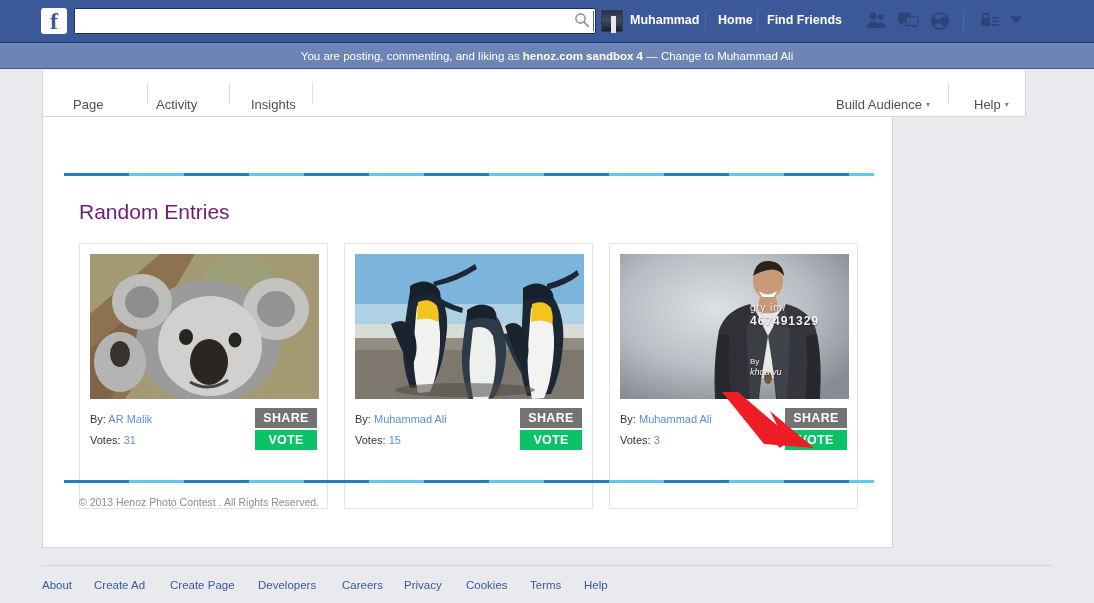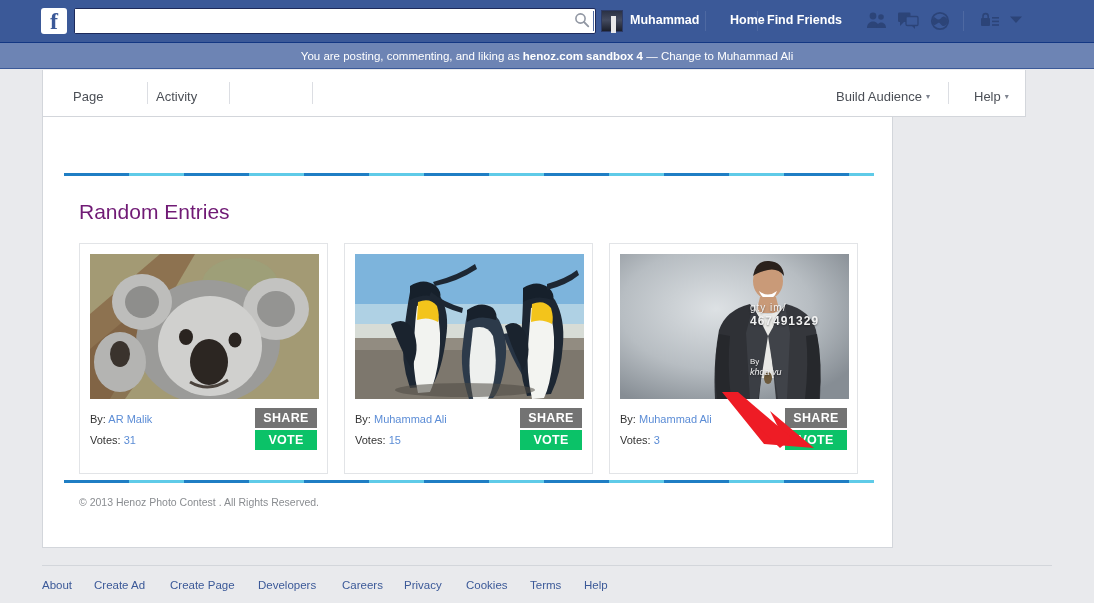--- a/index.html
+++ b/index.html
@@ -102,21 +102,21 @@
     background: #ffffff;
     border: 1px solid #d3d6db;
     border-top: 0;
   }
   .tab {
     position: absolute; top: 0;
     height: 46px;
     line-height: 46px;
     font-size: 13px;
     color: #4b4f56;
-    padding: 4px 18px;
+    padding: 12px 18px;
     cursor: pointer;
     white-space: nowrap;
   }
   .tab-sep {
     position: absolute; top: 12px;
     width: 1px; height: 22px;
     background: #dcdee3;
   }
   .tab .caret {
     font-size: 8px;
@@ -150,21 +150,21 @@
   #section-title {
     position: absolute; left: 36px; top: 83px;
     font-size: 21px;
     color: #701a75;
     font-weight: normal;
   }
 
   
   .card {
     position: absolute; top: 126px;
-    width: 249px; height: 231px;
+    width: 249px; height: 266px;
     background: #ffffff;
     border: 1px solid #e2e4e7;
   }
   #card-0 { left: 36px; }
   #card-1 { left: 301px; }
   #card-2 { left: 566px; }
 
   .card-photo {
     position: absolute; left: 10px; top: 10px;
     width: 229px; height: 145px;
@@ -247,21 +247,21 @@
         <circle cx="6.5" cy="6.5" r="4.6" fill="none" stroke="#9197a3" stroke-width="1.6"></circle>
         <line x1="10" y1="10" x2="14.3" y2="14.3" stroke="#9197a3" stroke-width="1.8" stroke-linecap="round"></line>
       </svg>
     </button>
   </div>
 
   <div class="nav-sep" style="left:593px;"></div>
   <div id="fb-avatar"></div>
   <a class="fb-link" style="left:630px;">Muhammad</a>
   <div class="nav-sep" style="left:705px;"></div>
-  <a class="fb-link" style="left:718px;margin-left:12px;">Home</a>
+  <a class="fb-link" style="left:718px;">Home</a>
   <div class="nav-sep" style="left:757px;"></div>
   <a class="fb-link" style="left:767px;">Find Friends</a>
 
   <div class="fb-icon" style="left:866px;">
     <svg width="22" height="18" viewBox="0 0 22 18">
       <circle cx="7" cy="5" r="3.4" fill="#2c4478"></circle>
       <path d="M1 17c0-4 2.8-6.4 6-6.4S13 13 13 17z" fill="#2c4478"></path>
       <circle cx="15" cy="6" r="2.8" fill="#2c4478"></circle>
       <path d="M10.5 17c0-3.4 2.2-5.6 4.8-5.6S20 13.6 20 17z" fill="#2c4478"></path>
     </svg>
@@ -297,20 +297,21 @@
   </div>
 </div>
 
 <div id="sandbox-bar"><span>You are posting, commenting, and liking as </span><b>henoz.com sandbox 4</b><span> — </span><a id="sandbox-change">Change to Muhammad Ali</a></div>
 
 <div id="tabbar">
   <div class="tab" style="left:12px;">Page</div>
   <div class="tab-sep" style="left:104px;"></div>
   <div class="tab" style="left:95px;">Activity</div>
   <div class="tab-sep" style="left:186px;"></div>
+  <div class="tab" style="left:190px;">Insights</div>
   <div class="tab-sep" style="left:269px;"></div>
 
   <div class="tab" style="left:775px;"><span>Build Audience</span><span class="caret">▾</span></div>
   <div class="tab-sep" style="left:905px;"></div>
   <div class="tab" style="left:913px;"><span>Help</span><span class="caret">▾</span></div>
 </div>
 
 <div id="app-panel">
 
   <div class="blue-rule" id="rule-top"></div>

